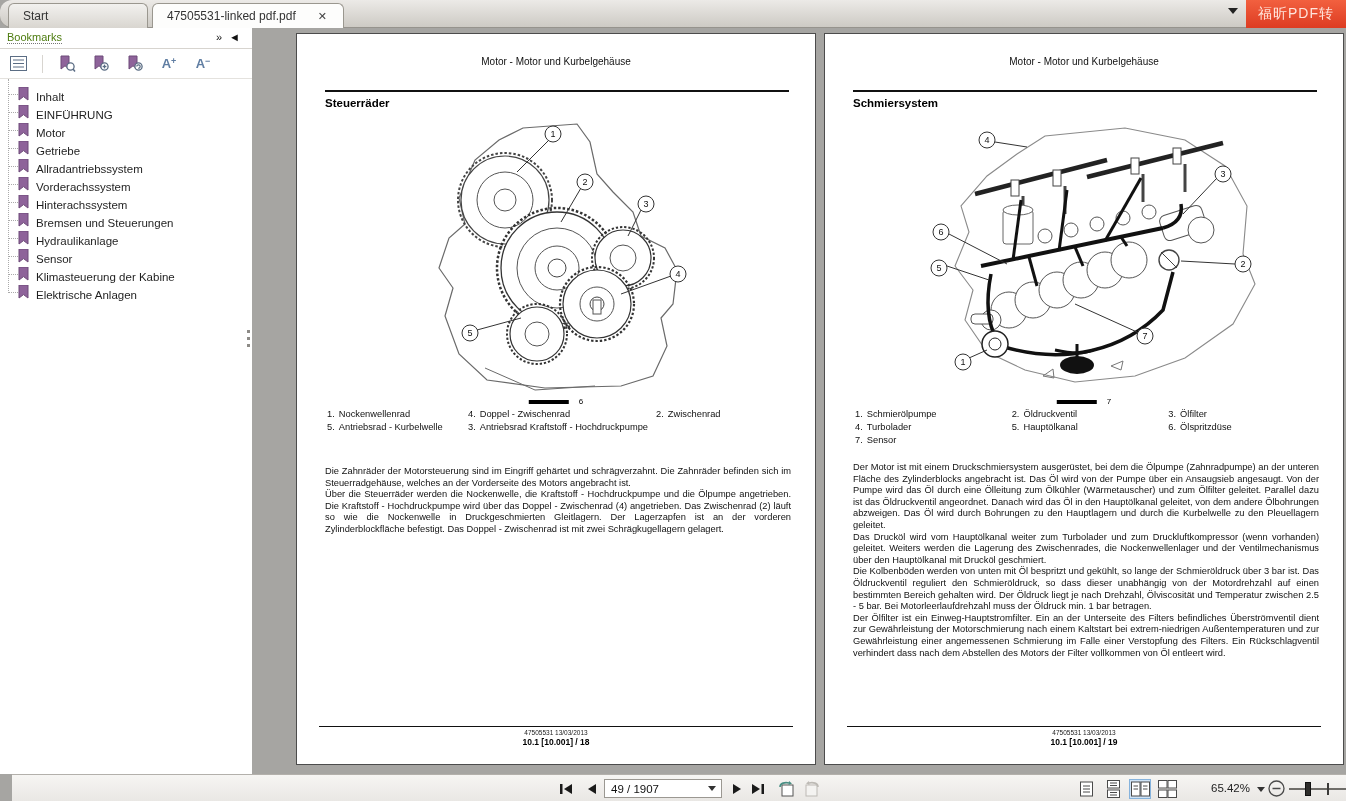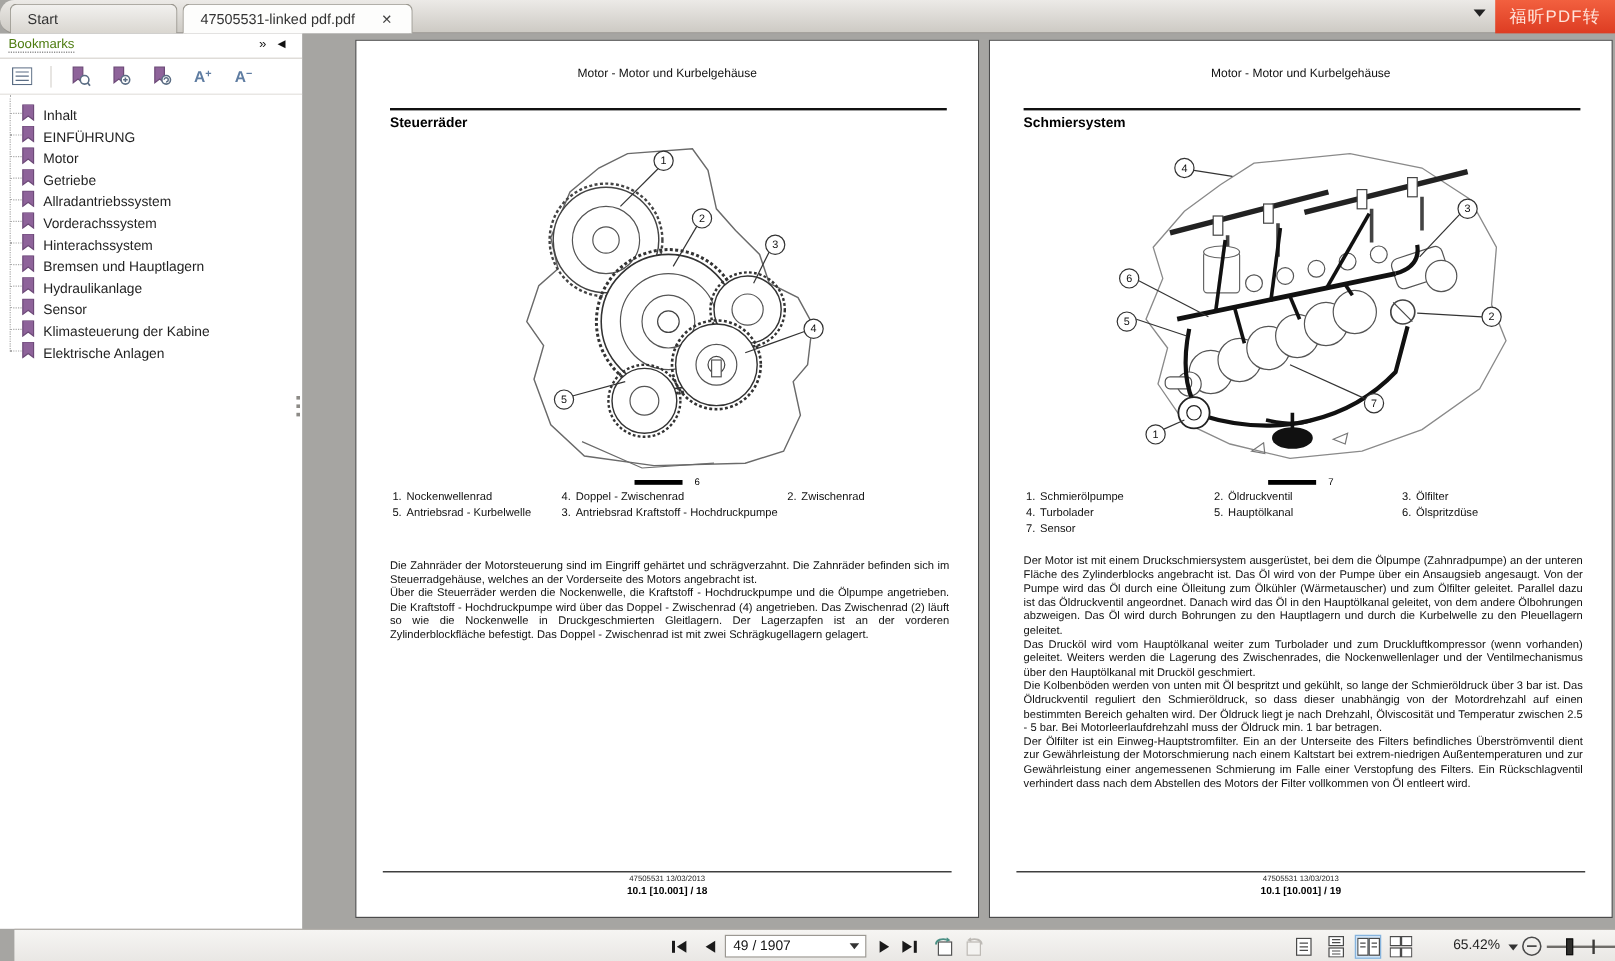--- a/index.html
+++ b/index.html
@@ -212,21 +212,21 @@
       <div class="bm-row">
         <svg class="bm-flag" width="11" height="14" viewBox="0 0 11 14">
             <path d="M1 0h9v13l-4.5-3.4L1 13z" fill="#8e639a" stroke="#6d4a78"></path>
           </svg>
         <span>Hinterachssystem</span>
       </div>
       <div class="bm-row">
         <svg class="bm-flag" width="11" height="14" viewBox="0 0 11 14">
             <path d="M1 0h9v13l-4.5-3.4L1 13z" fill="#8e639a" stroke="#6d4a78"></path>
           </svg>
-        <span>Bremsen und Hauptlagern</span>
+        <span>Bremsen und Steuerungen</span>
       </div>
       <div class="bm-row">
         <svg class="bm-flag" width="11" height="14" viewBox="0 0 11 14">
             <path d="M1 0h9v13l-4.5-3.4L1 13z" fill="#8e639a" stroke="#6d4a78"></path>
           </svg>
         <span>Hydraulikanlage</span>
       </div>
       <div class="bm-row">
         <svg class="bm-flag" width="11" height="14" viewBox="0 0 11 14">
             <path d="M1 0h9v13l-4.5-3.4L1 13z" fill="#8e639a" stroke="#6d4a78"></path>

